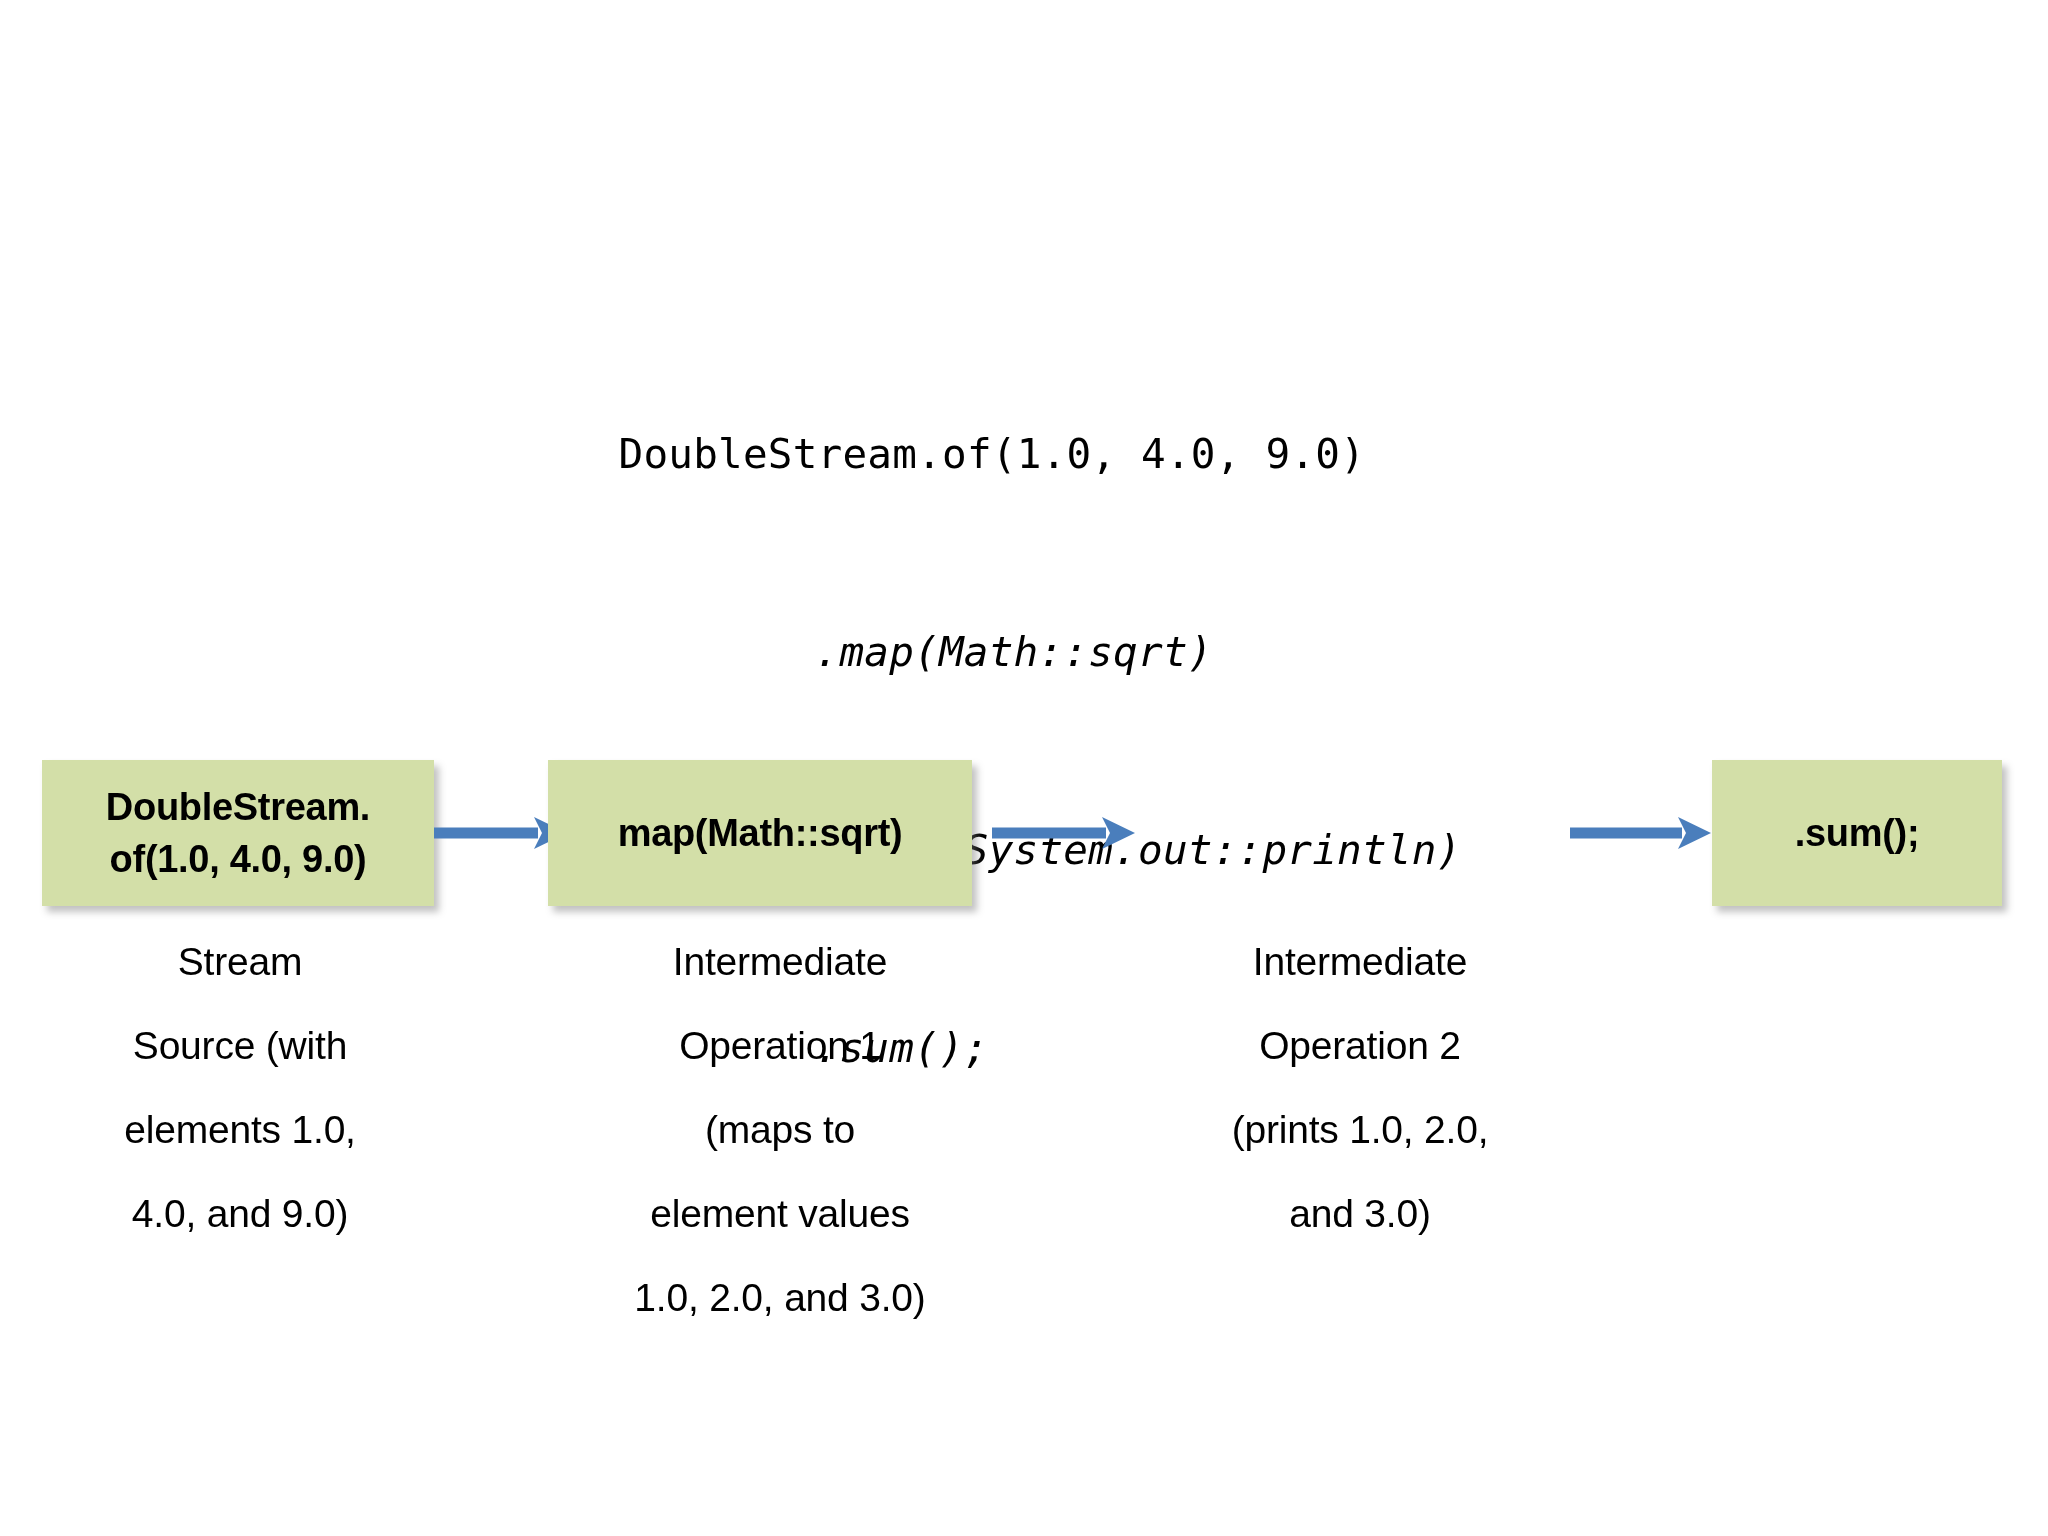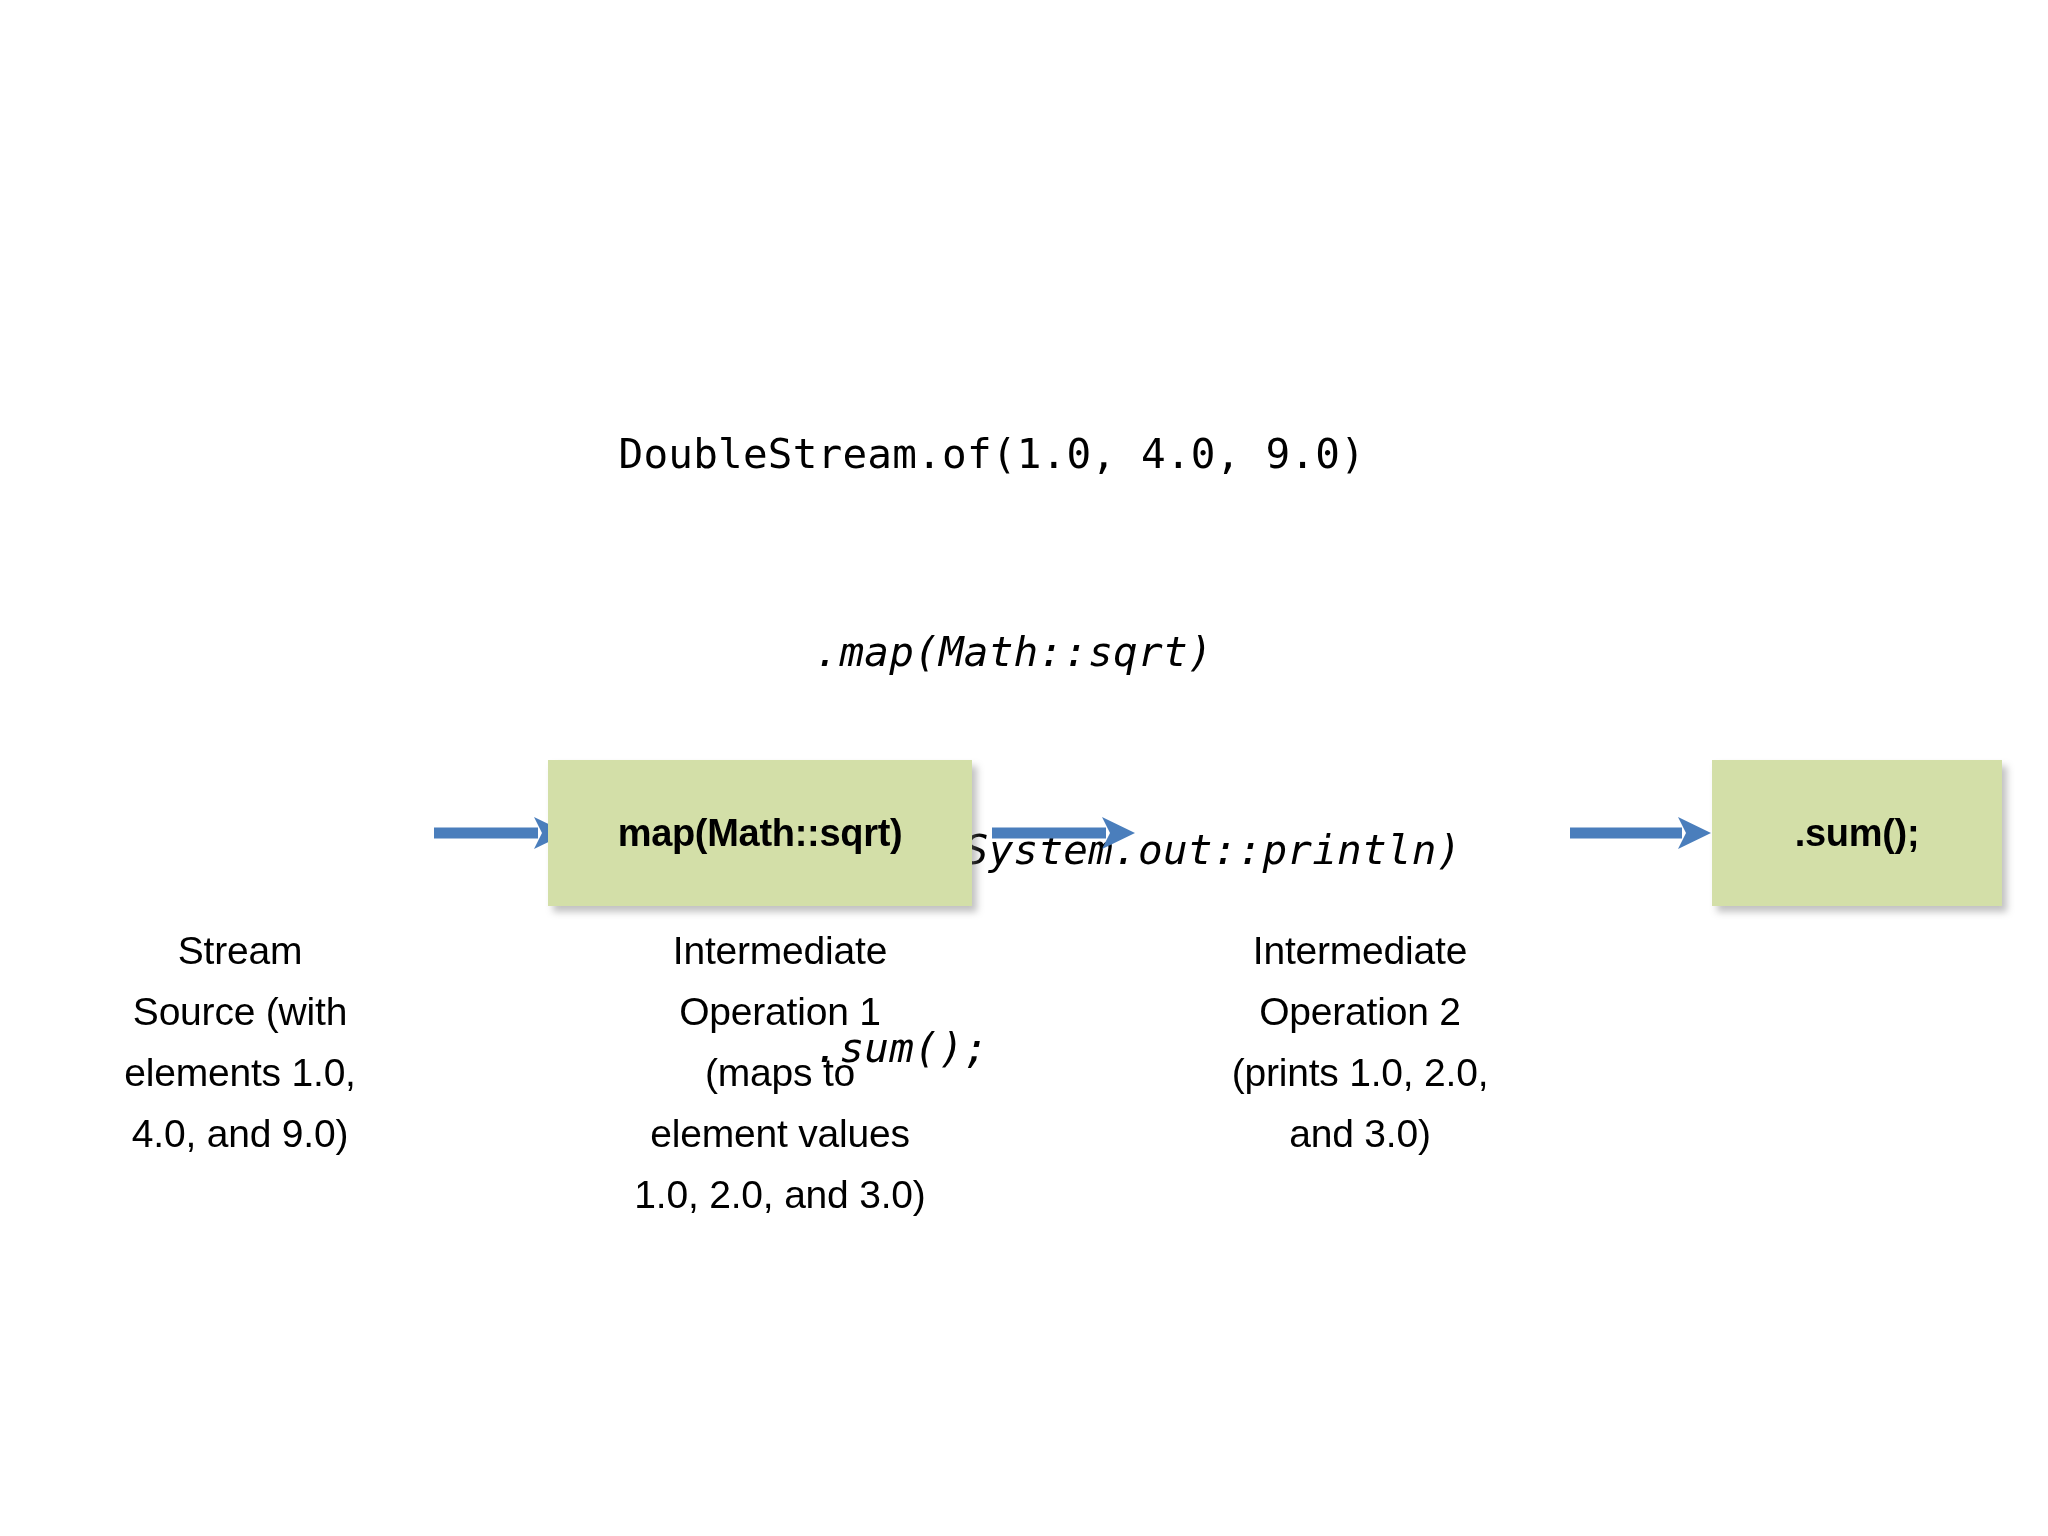--- a/index.html
+++ b/index.html
@@ -101,21 +101,21 @@
     left: 0;
     top: 920px;
     width: 2048px;
     height: 320px;
   }
   .caption {
     position: absolute;
     top: 0;
     font-family: "Liberation Sans", sans-serif;
     font-size: 39px;
-    line-height: 61px;
+    line-height: 84px;
     color: #000000;
     text-align: center;
     letter-spacing: -0.2px;
   }
   #caption-1 { left: 60px;   width: 360px; }
   #caption-2 { left: 580px;  width: 400px; }
   #caption-3 { left: 1170px; width: 380px; }
   #caption-4 { left: 1712px; width: 330px; }
 </style>
 </head>
@@ -127,20 +127,23 @@
     <div class="code-inner">
       <span class="code-line">DoubleStream.of(1.0, 4.0, 9.0)</span>
       <span class="code-line indent">.map(Math::sqrt)</span>
       <span class="code-line indent">.peek(System.out::println)</span>
       <span class="code-line indent">.sum();</span>
     </div>
   </div>
 
   <div class="pipeline">
 
+    <div class="node" id="node-1">
+      <span class="node-label">DoubleStream.<br>of(1.0, 4.0, 9.0)</span>
+    </div>
 
     <div class="arrow" id="arrow-1">
       <svg viewBox="0 0 136 34" preserveAspectRatio="none" aria-hidden="true">
         <path d="M0 17 L104 17" stroke="#4A7EBC" stroke-width="11" fill="none"></path>
         <path d="M100 1 L133 17 L100 33 L108 17 Z" fill="#4A7EBC"></path>
       </svg>
     </div>
 
     <div class="node" id="node-2">
       <span class="node-label">map(Math::sqrt)</span>

